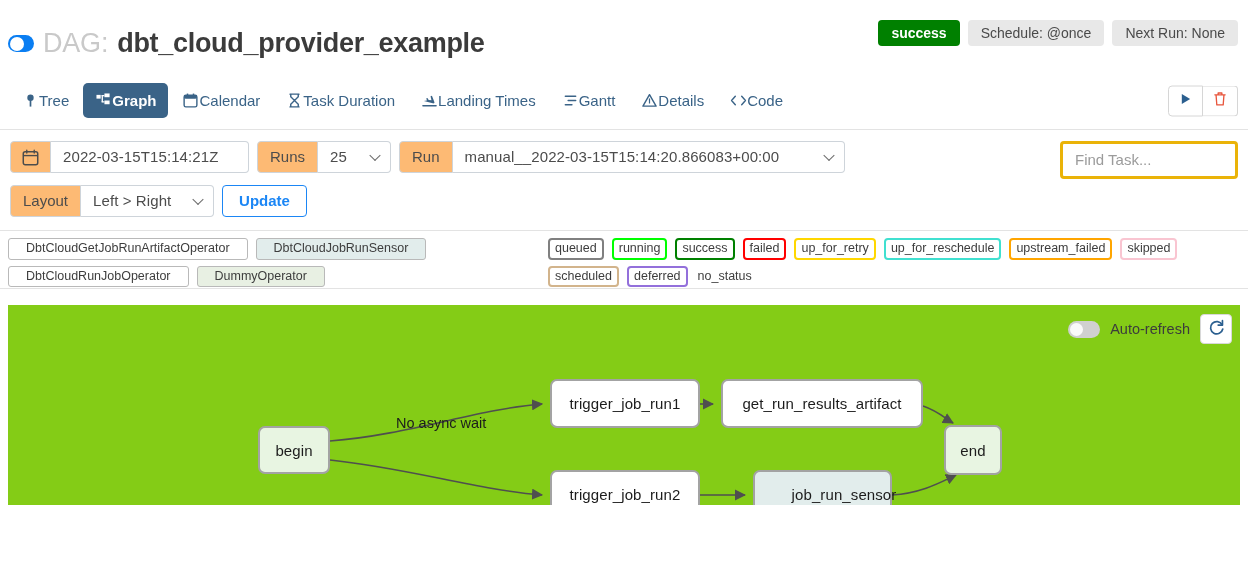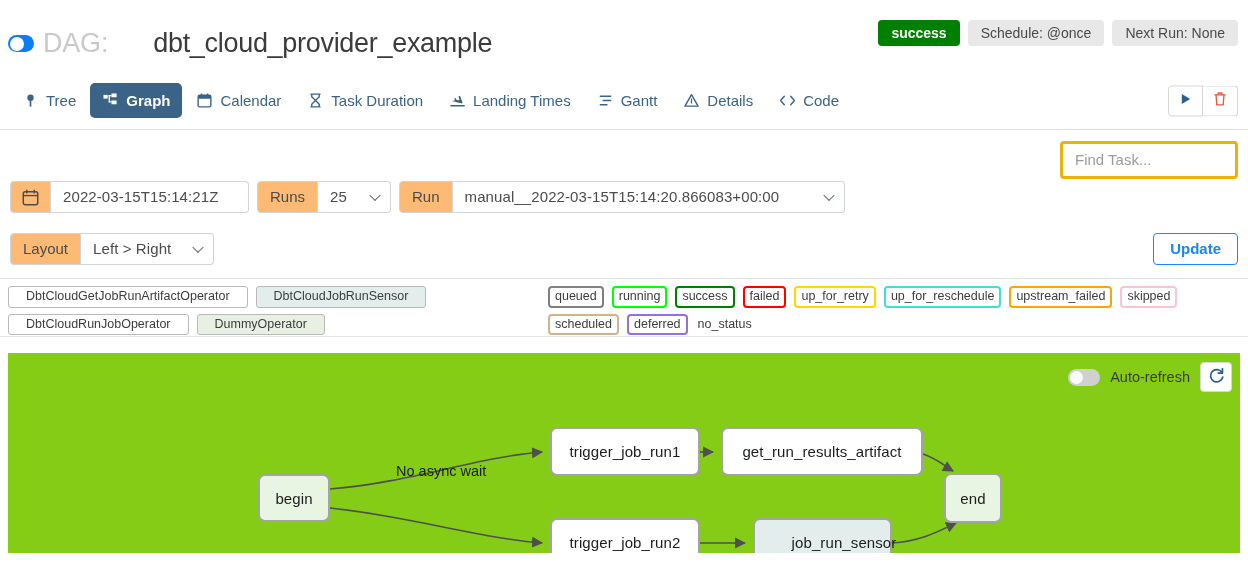--- a/index.html
+++ b/index.html
@@ -40,23 +40,22 @@
   }
   .dag-label {
     font-size: 27px;
     color: #c9c9c9;
     font-weight: 400;
     letter-spacing: -0.2px;
   }
   .dag-name {
     font-size: 27px;
     color: #3b3b3b;
-    font-weight: 400;
+    font-weight: 700;
     letter-spacing: -0.3px;
-    margin-left: 36px;
   }
   .header-badges {
     position: absolute;
     right: 10px; top: 20px;
     display: flex; align-items: center; gap: 8px;
   }
   .badge-success {
     background: #008000;
     color: #ffffff;
     font-size: 14px;
@@ -77,21 +76,21 @@
   
   .navbar {
     position: relative;
     height: 58px;
     border-bottom: 1px solid #e3e3e3;
     padding: 0 10px;
     display: flex; align-items: center;
   }
   .tabs { display: flex; align-items: center; gap: 2px; }
   .tab {
-    display: flex; align-items: center; gap: 7px;
+    display: flex; align-items: center; 
     font-size: 15px;
     color: #3a6387;
     padding: 9px 12px;
     border-radius: 5px;
     cursor: pointer;
     white-space: nowrap;
   }
   .tab.active {
     background: #3a6387;
     color: #ffffff;
@@ -115,22 +114,22 @@
   }
   .nav-btn:first-child { border-radius: 4px 0 0 4px; }
   .nav-btn:last-child { border-radius: 0 4px 4px 0; border-left: none; }
 
   
   .filterbar {
     border-bottom: 1px solid #e3e3e3;
     padding: 11px 10px 13px 10px;
     position: relative;
   }
-  .frow { display: flex; align-items: center; margin-top: 40px; }
-  .frow + .frow { margin-top: 20px; justify-content: space-between; }
+  .frow { display: flex; align-items: center; }
+  .frow + .frow { margin-top: 12px; }
   .grp { display: flex; align-items: stretch; }
   .addon {
     background: #fdba74;
     border: 1px solid #ced4da;
     font-size: 15px;
     color: #4c4c4c;
     padding: 6px 12px;
     display: flex; align-items: center;
     line-height: 1.2;
   }

